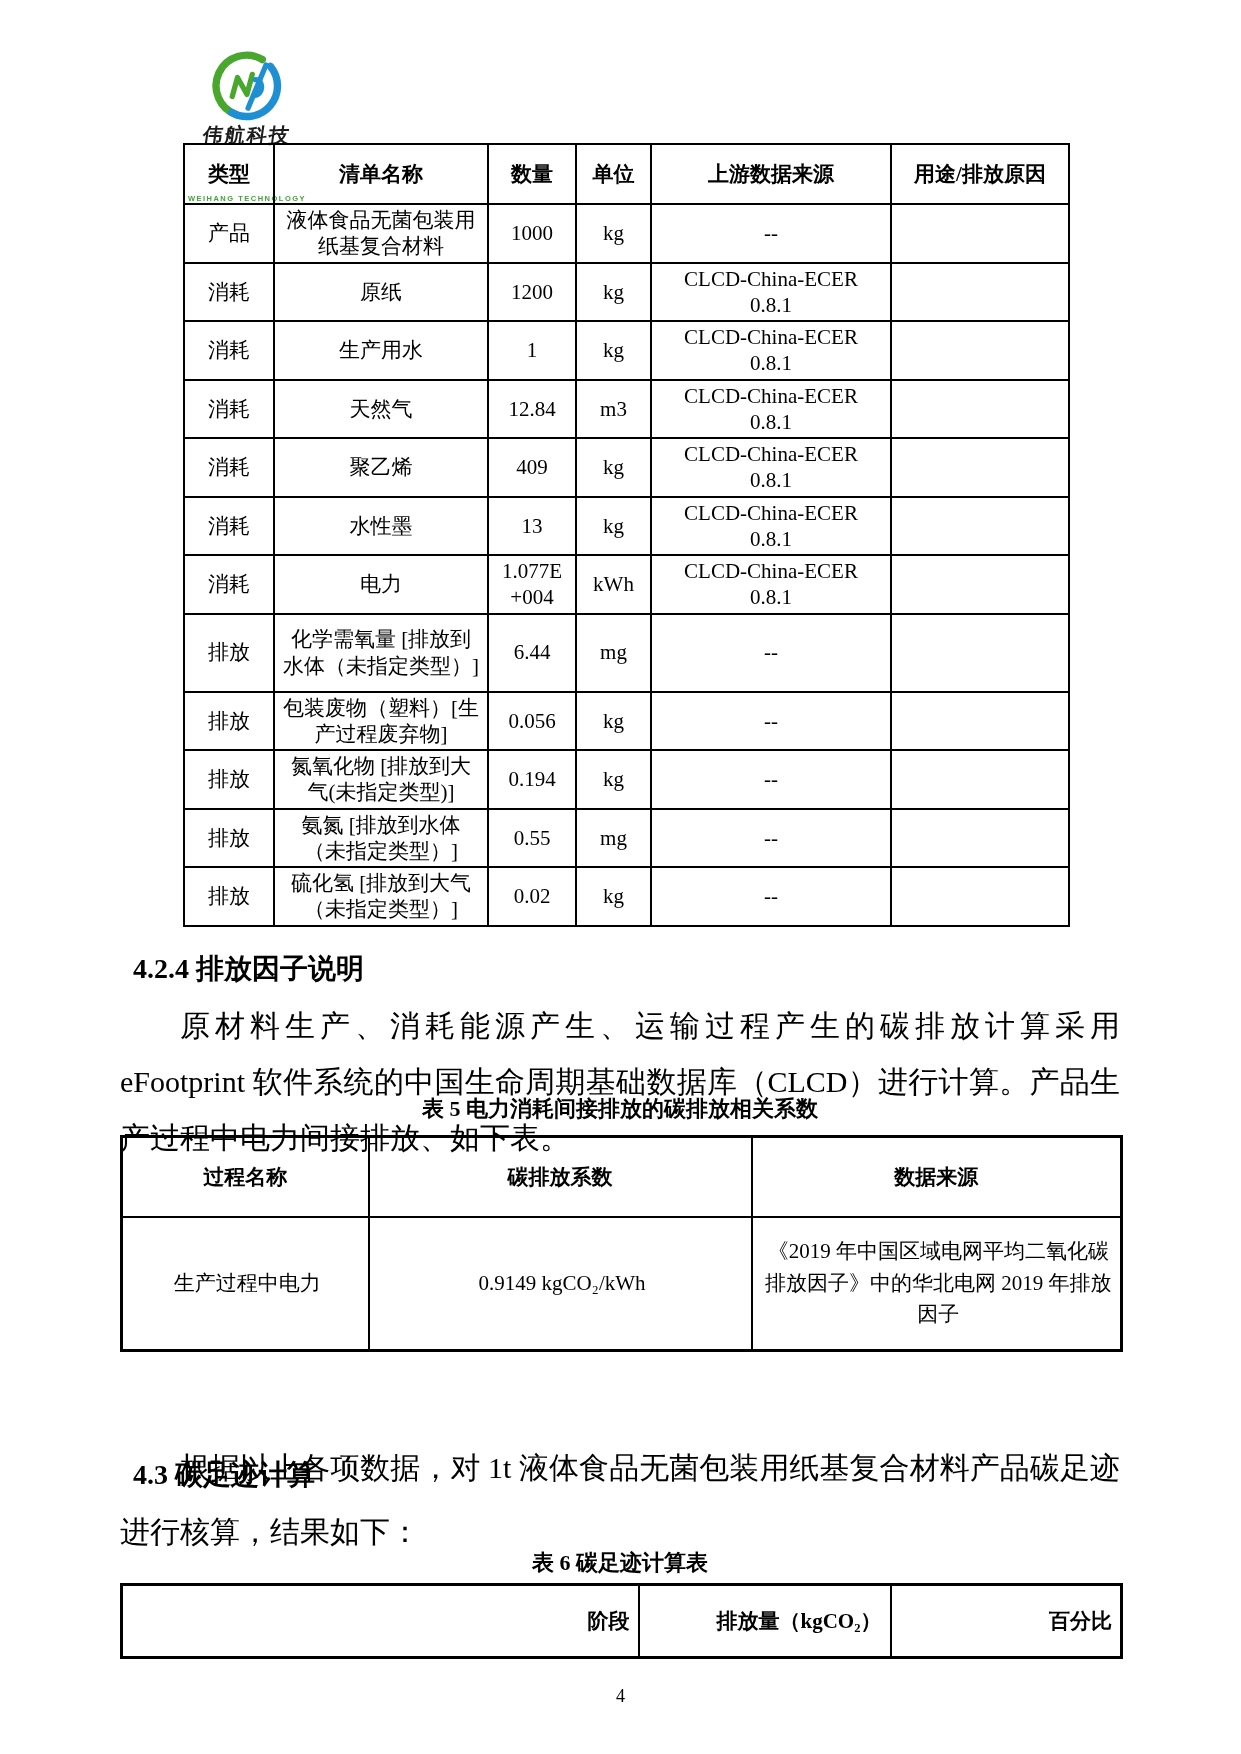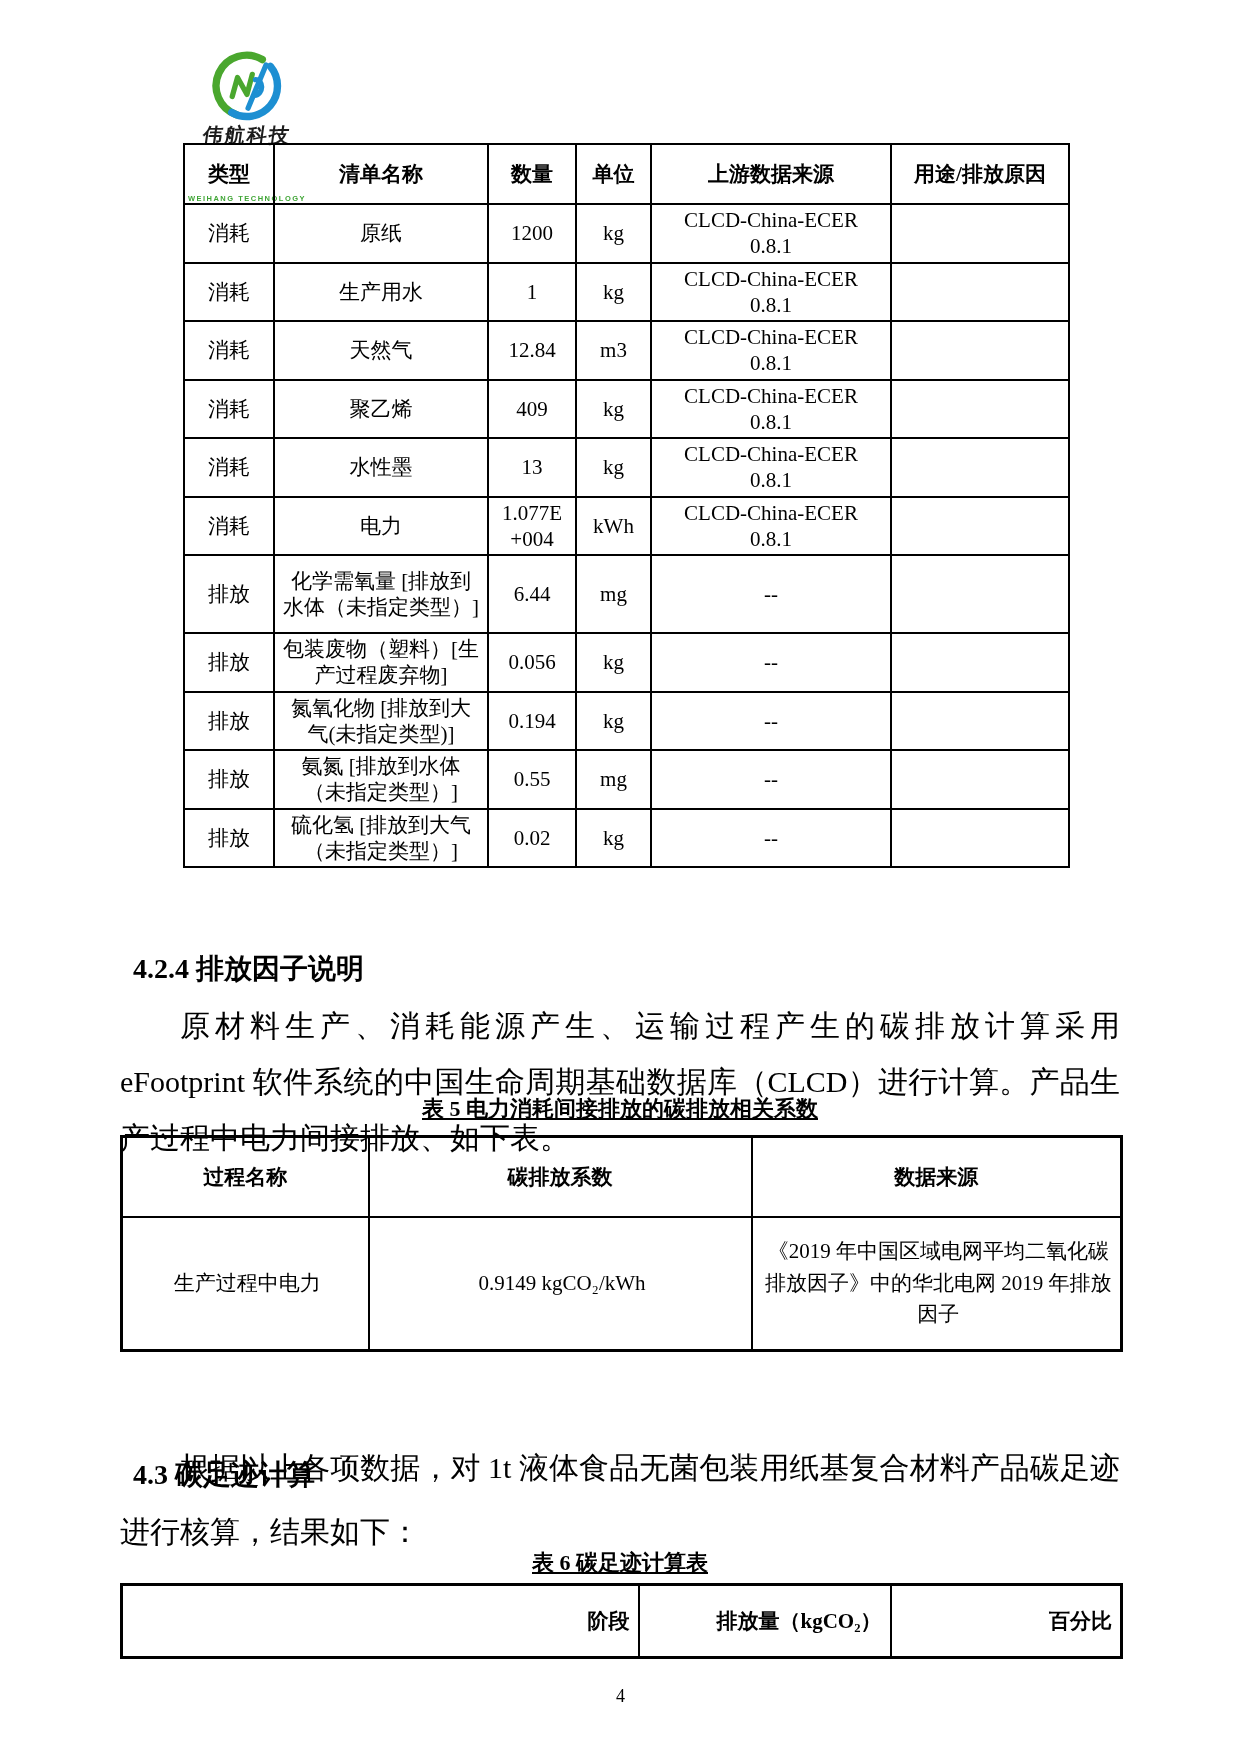--- a/index.html
+++ b/index.html
@@ -19,21 +19,21 @@
 
   .t4 { position:absolute; top:143px; left:183px; width:885px; font-size:21px;padding-left:16px; }
   .t4 td { white-space:pre-line; line-height:1.25; }
   .t4 .hrow th { height:60px; font-size:21px; }
   .t4 .r-tall { height:57px; }
   .t4 .r-std  { height:45px; }
   .t4 .r-elec { height:48px; }
   .t4 .r-big  { height:78px; }
   .t4 .r-two  { height:52px; }
 
-  .cap { position:absolute; left:120px; width:1000px; text-align:center; font-weight:bold; font-size:22px;text-decoration:underline; }
+  .cap { position:absolute; left:120px; width:1000px; text-align:center; font-weight:bold; font-size:22px; }
   .cap5 { top:1094px; }
   .cap6 { top:1548px; }
 
   .t5 { position:absolute; top:1135px; left:120px; width:1000px; font-size:21px; border:3px solid #000; }
   .t5 th { height:80px; }
   .t5 td { height:134px; line-height:1.5;padding-left:12px; }
 
   .t6 { position:absolute; top:1583px; left:120px; width:1000px; font-size:21px; border:3px solid #000; }
   .t6 th { height:73px;text-align:right; }
 
@@ -77,20 +77,28 @@
     </colgroup>
     <tbody>
         <tr class="hrow">
       <th>类型</th>
       <th>清单名称</th>
       <th>数量</th>
       <th>单位</th>
       <th>上游数据来源</th>
       <th>用途/排放原因</th>
     </tr>
+    <tr class="r-tall">
+      <td>产品</td>
+      <td>液体食品无菌包装用纸基复合材料</td>
+      <td>1000</td>
+      <td>kg</td>
+      <td>--</td>
+      <td></td>
+    </tr>
     <tr class="r-std">
       <td>消耗</td>
       <td>原纸</td>
       <td>1200</td>
       <td>kg</td>
       <td>CLCD-China-ECER
 0.8.1</td>
       <td></td>
     </tr>
     <tr class="r-std">

